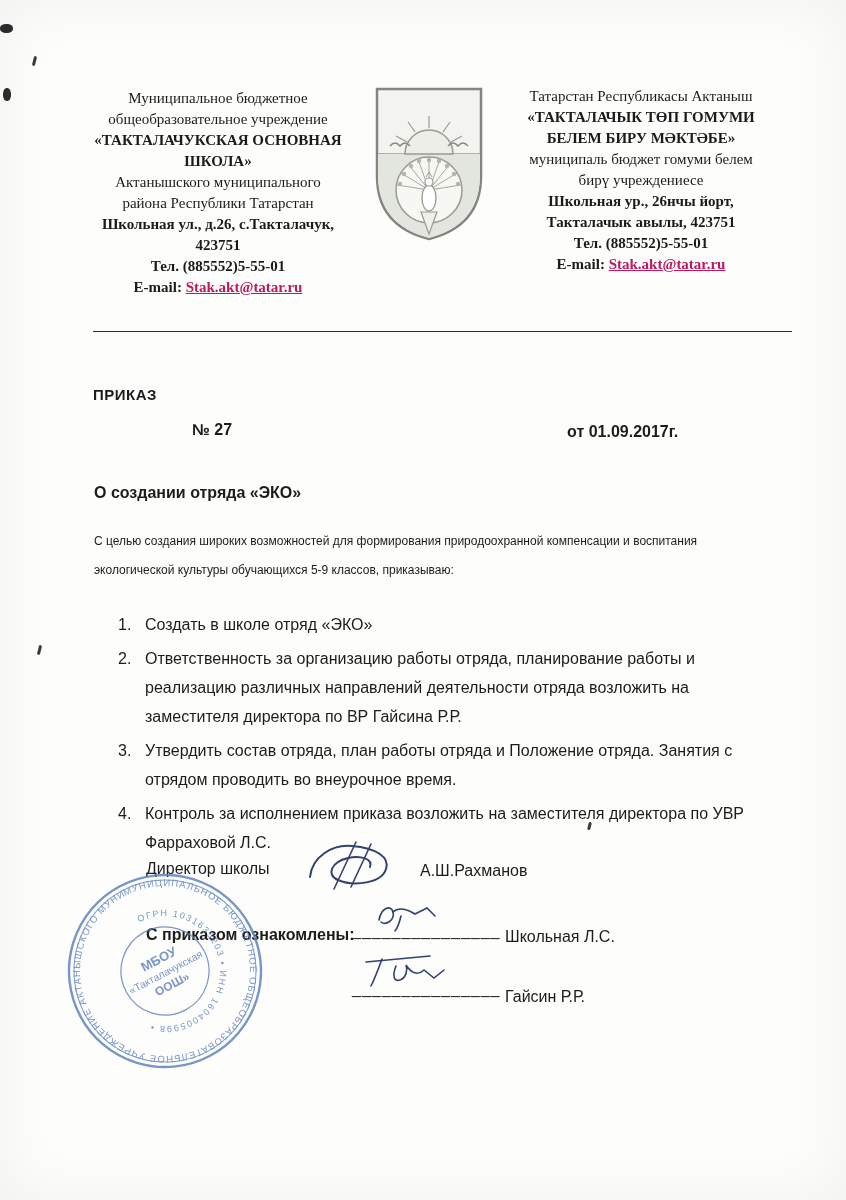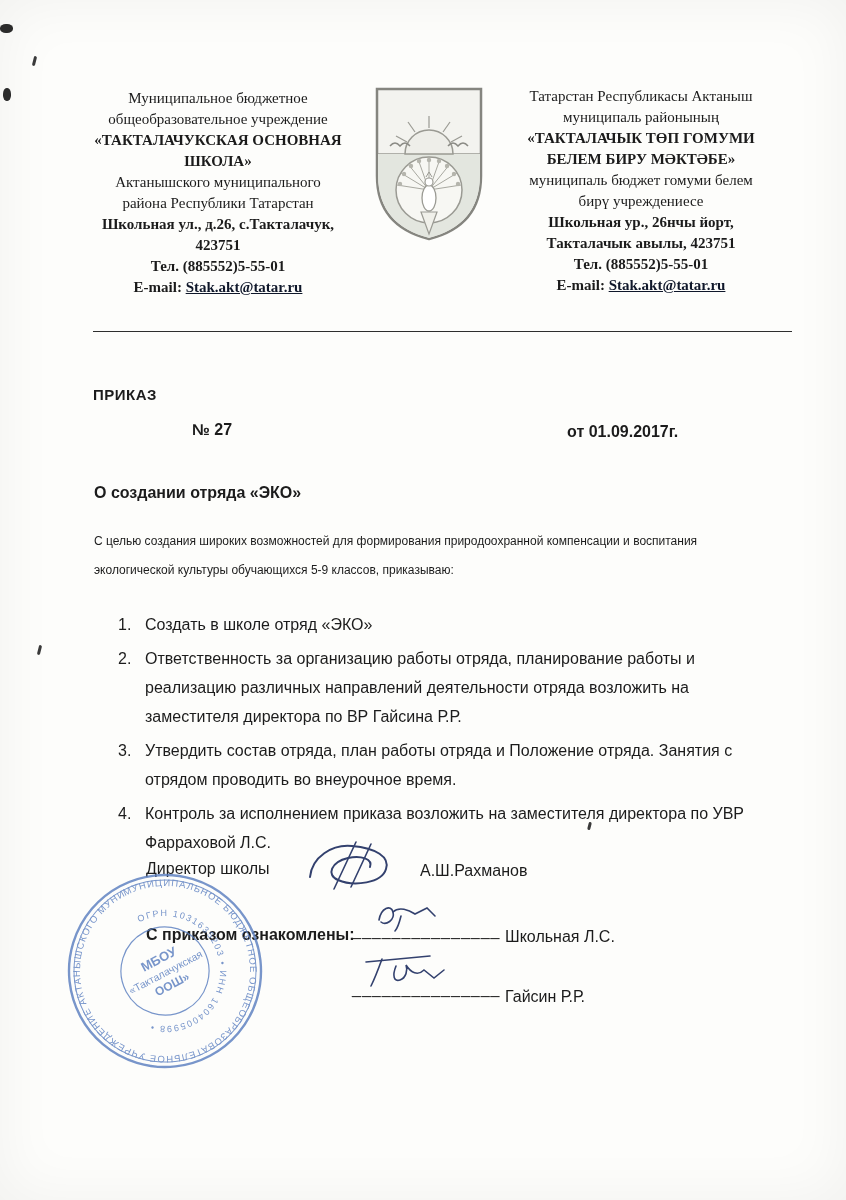--- a/index.html
+++ b/index.html
@@ -17,21 +17,21 @@
   .hdr-col{
     position:absolute;top:88px;
     font-family:"Liberation Serif", serif;
     font-size:15px;line-height:21px;
     text-align:center;color:#1b1b1b;
   }
   .hdr-left{left:86px;width:264px;}
   .hdr-right{left:490px;width:302px;top:86px;}
   .hline{white-space:nowrap;}
   .hline.b{font-weight:bold;}
-  .email-link{color:#0f172a;text-decoration:underline;cursor:pointer;}
+  .email-link{color:#be185d;text-decoration:underline;cursor:pointer;}
   .emblem{position:absolute;left:370px;top:84px;width:118px;height:160px;}
   .divider{position:absolute;left:93px;top:331px;width:699px;height:1px;background:#2e2e2e;}
   
   .order-title{position:absolute;left:93px;top:386px;width:660px;text-align:left;
     font-weight:bold;font-size:15px;letter-spacing:0.5px;}
   .order-number{position:absolute;left:192px;top:421px;font-weight:bold;font-size:16px;}
   .order-date{position:absolute;left:567px;top:423px;font-weight:bold;font-size:16px;}
   .order-subject{position:absolute;left:94px;top:484px;font-weight:bold;font-size:16px;}
   .order-preamble{position:absolute;left:94px;top:527px;width:672px;
     font-size:12px;line-height:29px;}
@@ -123,21 +123,20 @@
       </g>
       <ellipse cx="59" cy="114" rx="7" ry="13" fill="#ffffff" stroke="#9a9a93" stroke-width="1.3"></ellipse>
       <circle cx="59" cy="98" r="4" fill="#ffffff" stroke="#9a9a93" stroke-width="1.2"></circle>
       <path d="M56,93 L59,88 L62,93" fill="none" stroke="#9a9a93" stroke-width="1"></path>
       <path d="M51,128 L59,150 L67,128 Z" fill="#f0f0ea" stroke="#9a9a93" stroke-width="1.2"></path>
     </svg>
   </div>
 
   <div class="hdr-col hdr-right">
     <div class="hline">Татарстан Республикасы Актаныш</div>
-    <div class="hline">муниципаль районының</div>
     <div class="hline b">«ТАКТАЛАЧЫК ТӨП ГОМУМИ</div>
     <div class="hline b">БЕЛЕМ БИРУ МӘКТӘБЕ»</div>
     <div class="hline">муниципаль бюджет гомуми белем</div>
     <div class="hline">бирү учреждениесе</div>
     <div class="hline b">Школьная ур., 26нчы йорт,</div>
     <div class="hline b">Такталачык авылы, 423751</div>
     <div class="hline b">Тел. (885552)5-55-01</div>
     <div class="hline b"><span>E-mail: </span><span class="email-link">Stak.akt@tatar.ru</span></div>
   </div>
 

